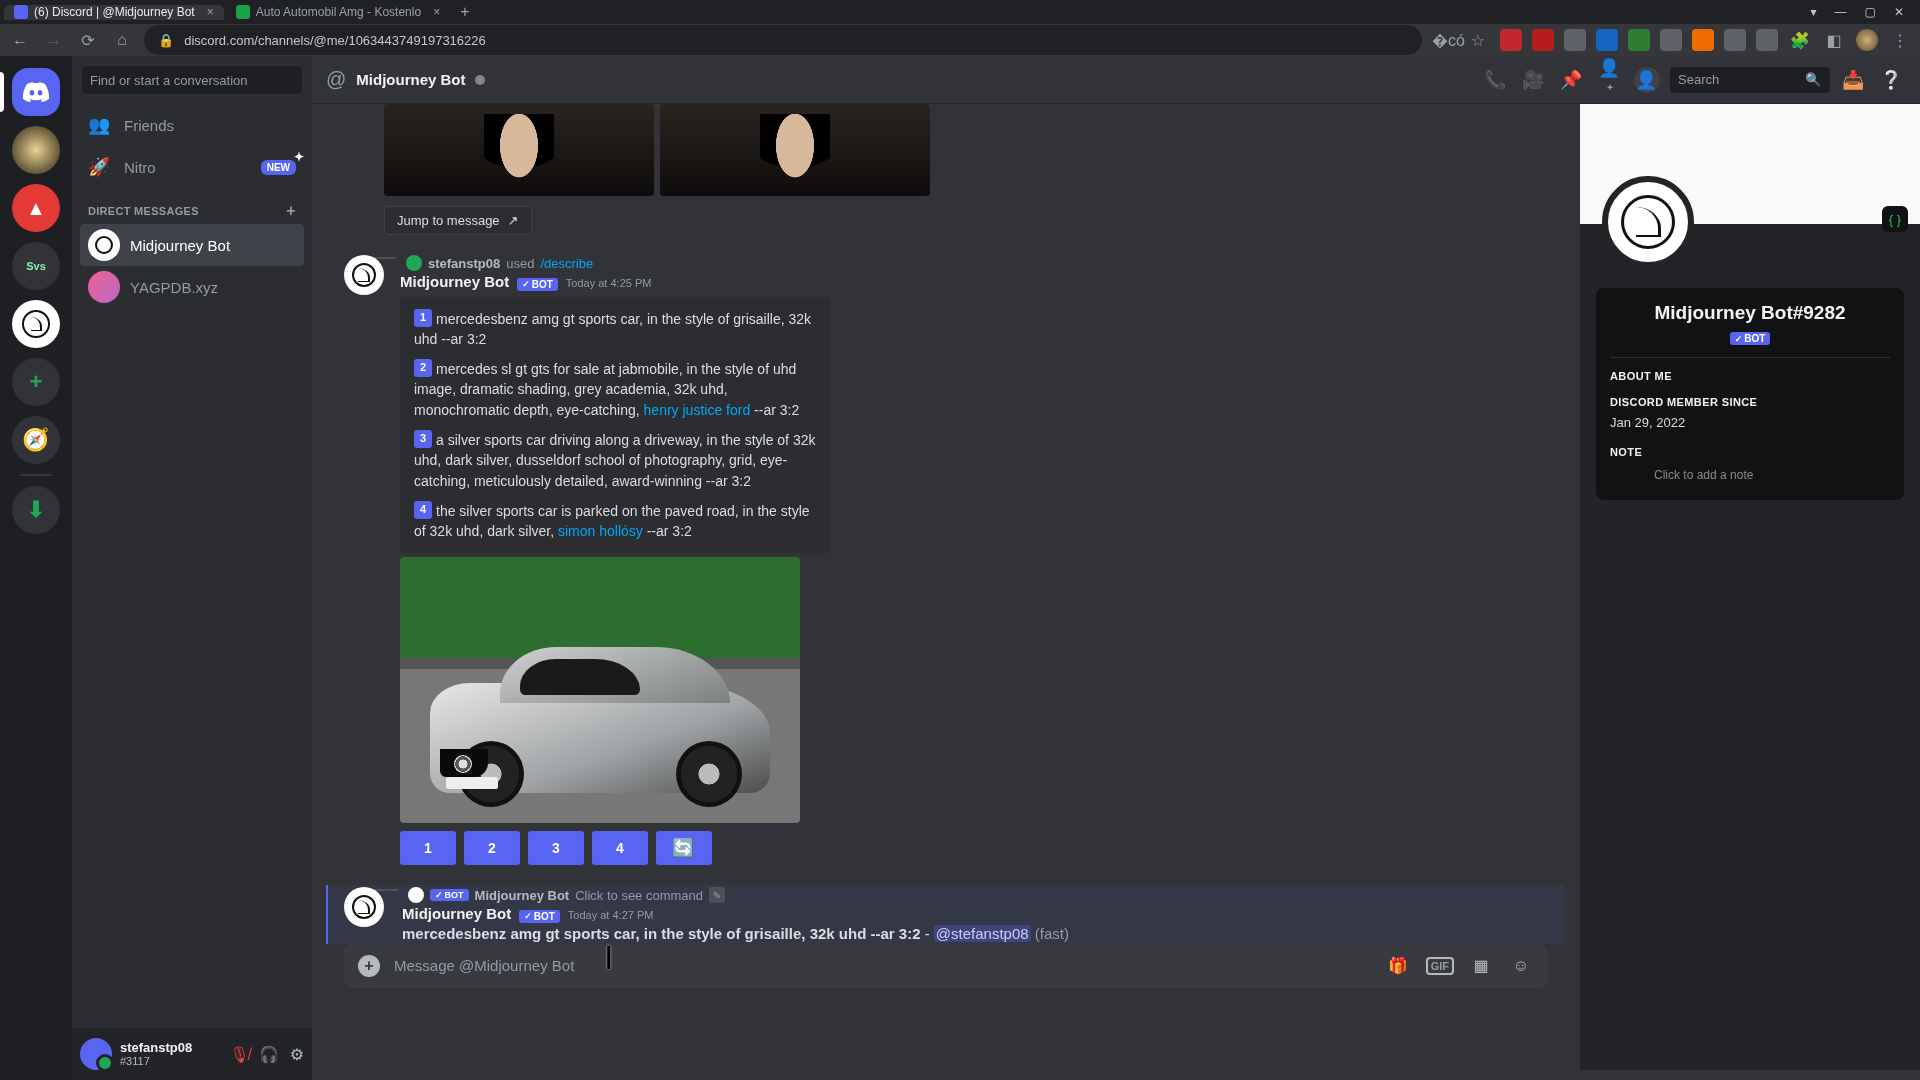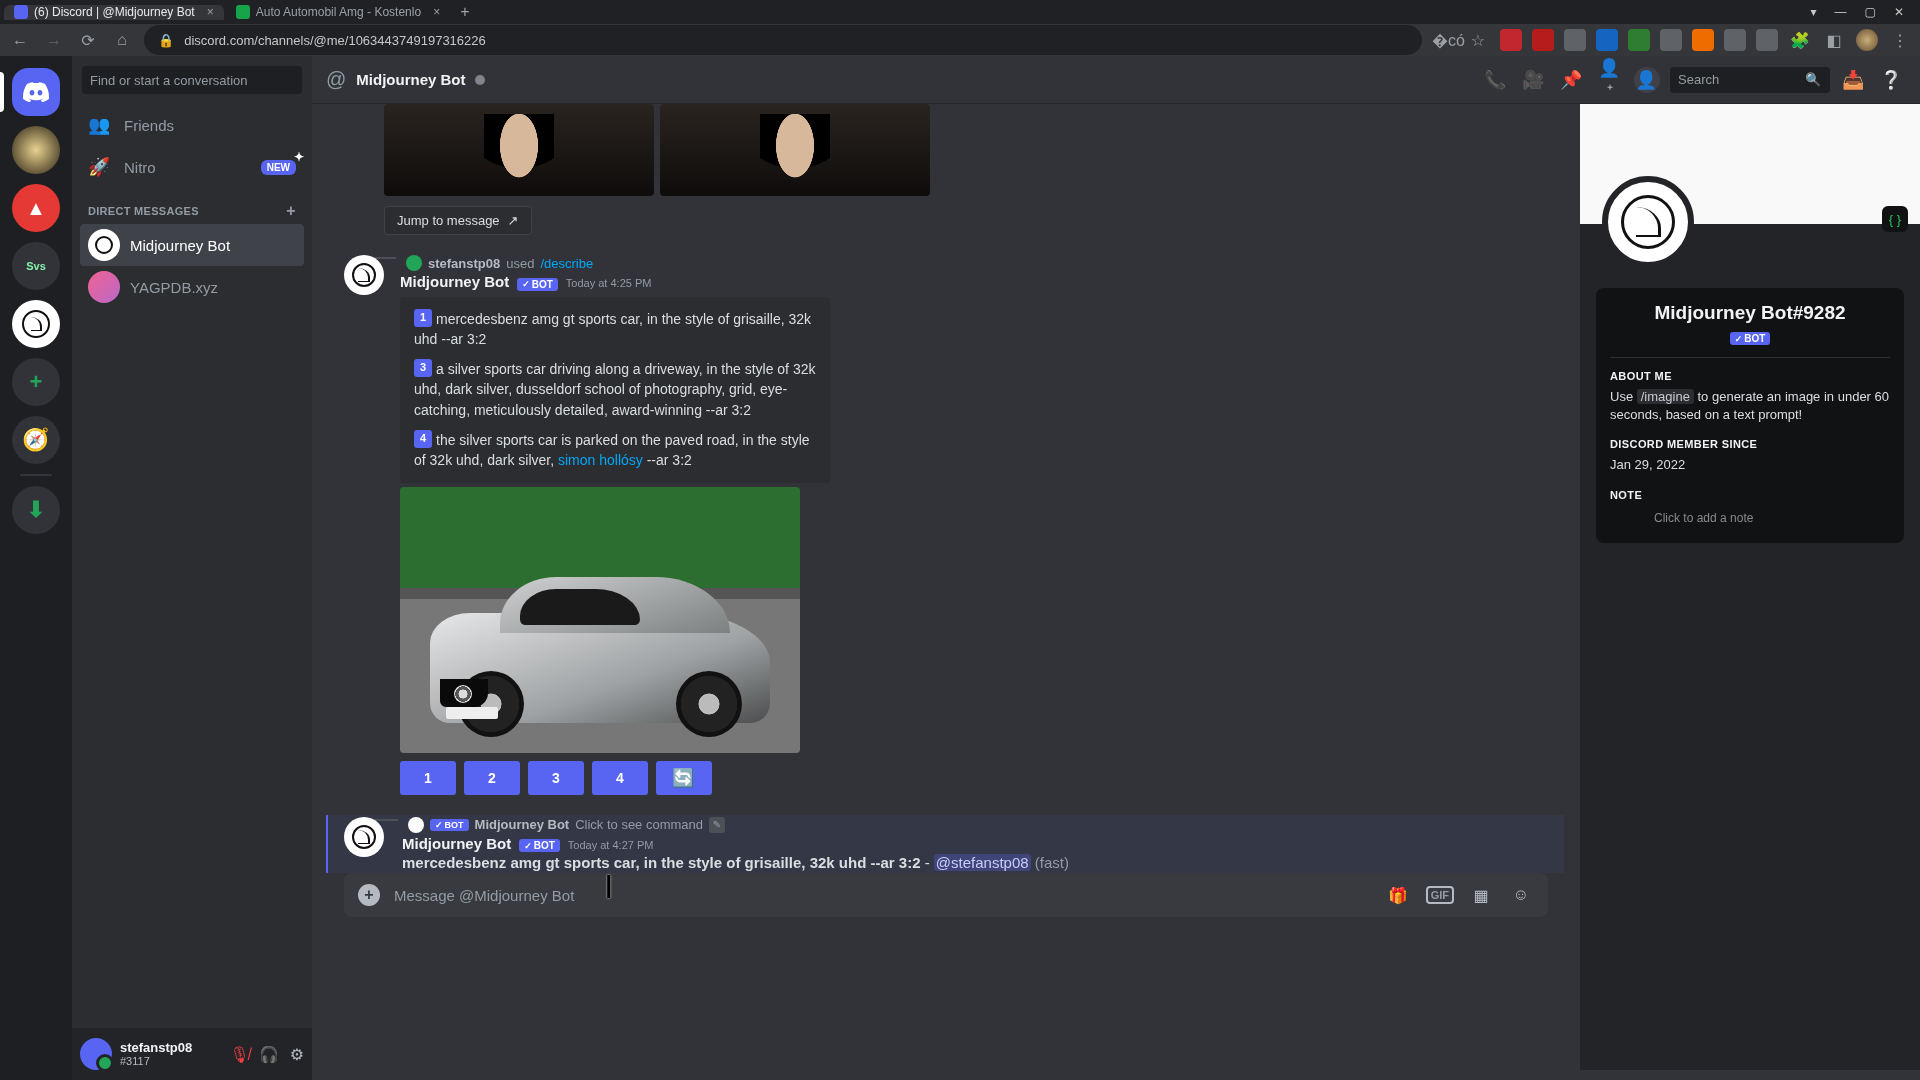--- a/index.html
+++ b/index.html
@@ -309,20 +309,21 @@
           <div class="avatar">
               <span class="sail-s"></span>
             </div>
           <div class="msg-head">
             <span class="author">Midjourney Bot</span>
             <span class="bot-tag">BOT</span>
             <span class="ts">Today at 4:25 PM</span>
           </div>
           <div class="desc-block">
             <p><span class="num-emoji">1</span><span>mercedesbenz amg gt sports car, in the style of grisaille, 32k uhd --ar 3:2</span></p>
+            <p><span class="num-emoji">2</span><span>mercedes sl gt gts for sale at jabmobile, in the style of uhd image, dramatic shading, grey academia, 32k uhd, monochromatic depth, eye-catching, </span><span class="lk">henry justice ford</span><span> --ar 3:2</span></p>
             <p><span class="num-emoji">3</span><span>a silver sports car driving along a driveway, in the style of 32k uhd, dark silver, dusseldorf school of photography, grid, eye-catching, meticulously detailed, award-winning --ar 3:2</span></p>
             <p style="margin-bottom:0"><span class="num-emoji">4</span><span>the silver sports car is parked on the paved road, in the style of 32k uhd, dark silver, </span><span class="lk">simon hollósy</span><span> --ar 3:2</span></p>
           </div>
           <div class="car-img">
             <div class="car-body"></div>
               <div class="wheel l"></div>
               <div class="wheel r"></div>
               <div class="grille"></div>
               <div class="plate"></div>
           </div>
@@ -377,23 +378,20 @@
           </div>
         <div class="code-badge">{ }</div>
         <div class="body">
           <div class="profile-card">
             <div class="name-row">
               <span class="name">Midjourney Bot#9282</span>
               <span class="bot-tag">BOT</span>
             </div>
             <hr>
             <div class="h">ABOUT ME</div>
-            <div class="txt">
-              <span>Use </span><span class="cmd">/imagine</span><span> to generate an image in under 60 seconds, based on a text prompt!</span>
-            </div>
             <div class="h" style="margin-top:14px">DISCORD MEMBER SINCE</div>
             <div class="txt">Jan 29, 2022</div>
             <div class="h" style="margin-top:14px">NOTE</div>
             <div class="note-box">Click to add a note</div>
           </div>
         </div>
       </div>
     </div>
   </div>
 </div>

